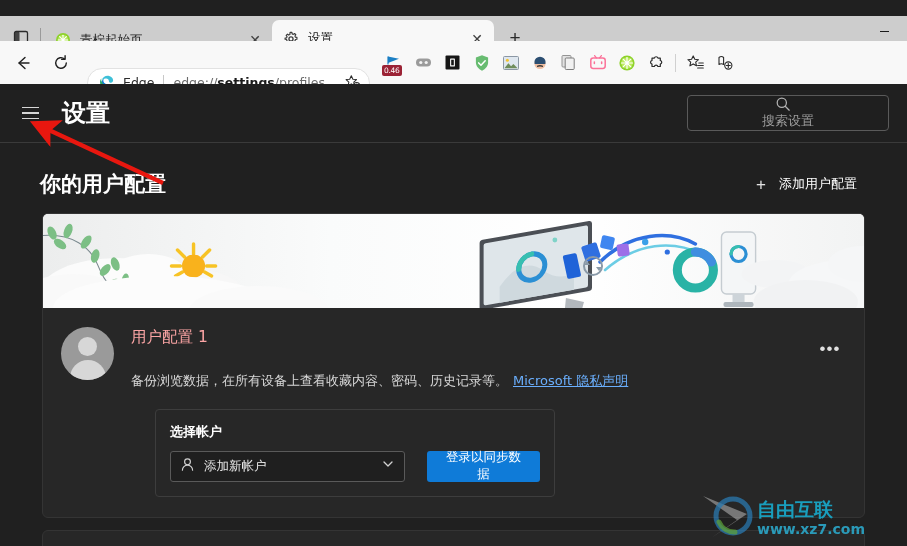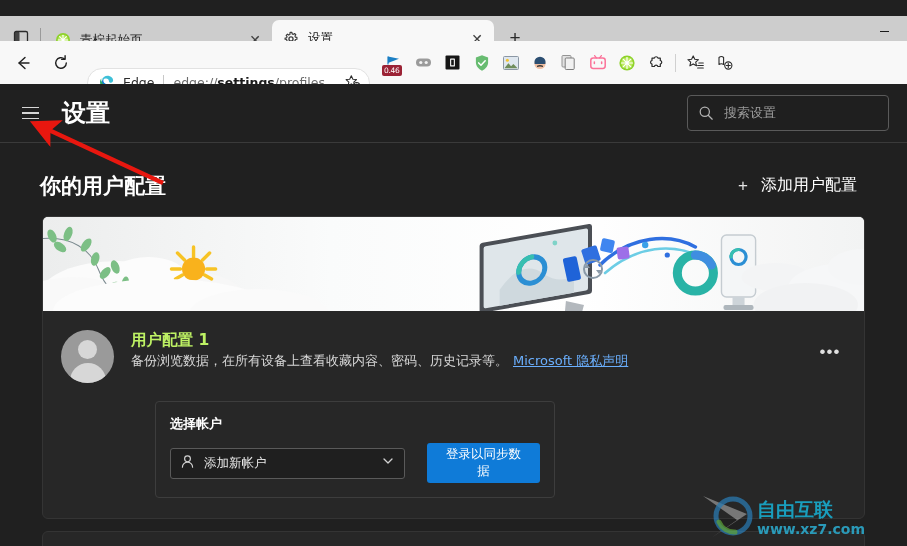--- a/index.html
+++ b/index.html
@@ -174,20 +174,21 @@
   }
   .searchbox {
     margin-left: auto;
     width: 202px; height: 36px;
     border: 1px solid #5a5a5a;
     background: #1f1f1f;
     border-radius: 4px;
     display: flex; align-items: center;
     padding: 0 10px;
     cursor: text;
+    flex-direction: column;
   }
   .searchbox svg { flex:0 0 16px; margin-right: 10px; }
   .searchbox .ph {
     font-size: 13px; color: #9d9d9d;
     font-family: "DejaVu Sans", sans-serif;
   }
 
   .content { padding: 0 22px; position: relative; }
 
   .section-row {
@@ -198,21 +199,21 @@
     font-size: 21px; color: #ffffff; font-weight: 600;
     font-family: "DejaVu Sans", sans-serif;
   }
   .addprofile {
     margin-left: auto;
     display: flex; align-items: center;
     cursor: pointer; padding: 6px 8px; border-radius: 4px;
     gap: 13px;
   }
   .addprofile .plus { font-size: 17px; color: #e3e3e3; font-weight: 300; line-height: 1; }
-  .addprofile .lbl { font-size: 16px; color: #ffffff; font-family: "DejaVu Sans", sans-serif; }
+  .addprofile .lbl { font-size: 13px; color: #ffffff; font-family: "DejaVu Sans", sans-serif; }
 
   .card {
     margin: 0 20px 0 20px;
     background: #272727;
     border: 1px solid #343434;
     border-radius: 6px;
     overflow: hidden;
   }
   .banner {
     height: 94px; width: 100%;
@@ -235,23 +236,23 @@
   .avatar .head {
     position:absolute; width:19px; height:19px; border-radius:50%;
     background:#d7d7d7; left: 17px; top: 10px;
   }
   .avatar .body {
     position:absolute; width:36px; height:24px; border-radius: 18px 18px 0 0;
     background:#d7d7d7; left: 8.5px; top: 33px;
   }
   .profile-text { margin-left: 17px; flex: 1; min-width: 0; padding-top: 2px; }
   .profile-name {
-    font-size: 15.5px; color: #bef264; font-weight: 700;
-    font-family: "DejaVu Sans", sans-serif;
-    margin-bottom: 1px;
+    font-size: 15.5px; color: #fca5a5; font-weight: 400;
+    font-family: "DejaVu Sans", sans-serif;
+    margin-bottom: 24px;
   }
   .profile-desc {
     font-size: 13px; color: #d8d8d8;
     font-family: "DejaVu Sans", sans-serif;
     line-height: 1.45;
   }
   .privacy-link {
     color: #6aaefc; text-decoration: underline;
     cursor: pointer; margin-left: 5px;
   }
@@ -283,21 +284,21 @@
     border-radius: 3px;
     background: #1f1f1f;
     display: flex; align-items: center;
     padding: 0 9px;
     cursor: pointer;
   }
   .select .usericon { flex:0 0 15px; margin-right: 9px; }
   .select .val { font-size:12.5px; color:#eaeaea; flex:1; font-family:"DejaVu Sans",sans-serif; }
   .select .chev { flex:0 0 14px; }
   .signin-btn {
-    height: 40px; padding: 8px 15px;
+    height: 31px; padding: 8px 15px;
     background: #0f7bd8;
     border: none; border-radius: 3px;
     color: #ffffff; font-size: 12.5px;
     font-family: "DejaVu Sans", sans-serif;
     cursor: pointer;
     display:flex; align-items:center;
   }
 
   .card2 {
     margin: 12px 20px 0 20px;

